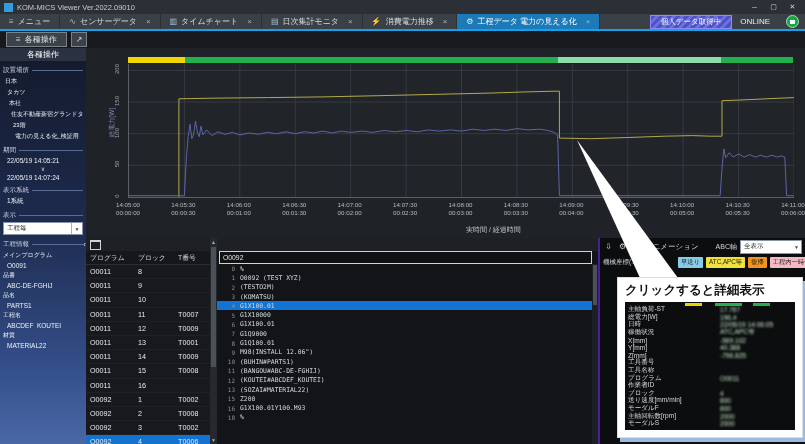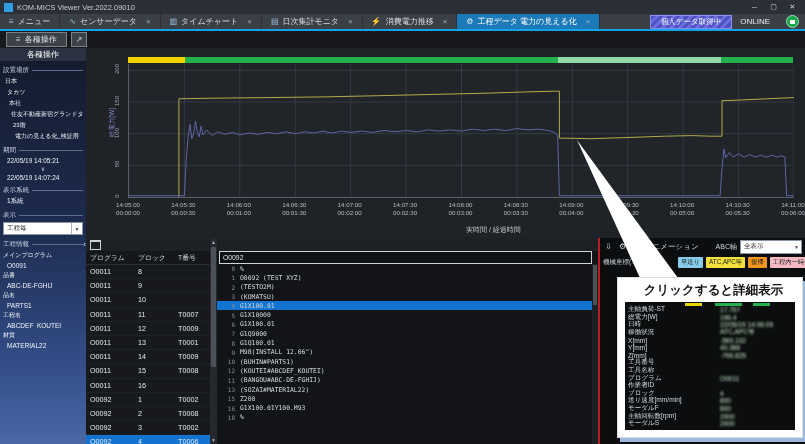--- a/index.html
+++ b/index.html
@@ -1,16 +1,16 @@
 <!DOCTYPE html>
 <html><head>
 <meta charset="utf-8">
 <style>
   html,body{margin:0;padding:0;background:#000;}
-  #app{position:relative;width:805px;height:444px;overflow:hidden;background:#b91c1c;
+  #app{position:relative;width:805px;height:444px;overflow:hidden;background:#4c1d95;
        font-family:"Liberation Sans",sans-serif;color:#dfe3e7;}
   
   .titlebar{position:absolute;left:0;top:0;width:805px;height:14px;background:#2b3036;
             display:flex;align-items:center;padding:0 4px;box-sizing:border-box;}
   .app-icon{width:9px;height:9px;background:#2f9de0;margin-right:4px;flex:none;}
   .title-text{font-size:7.5px;color:#c8cdd2;white-space:nowrap;}
   .win-controls{margin-left:auto;display:flex;gap:2px;}
   .win-btn{width:17px;height:12px;font-size:7px;color:#cfd4d9;display:flex;align-items:center;justify-content:center;}
   
   .tabbar{position:absolute;left:0;top:14px;width:805px;height:15px;background:#3a4046;
@@ -102,21 +102,21 @@
   .rp-select{width:60px;height:12px;background:#fff;border:1px solid #8a94a8;display:flex;align-items:center;flex:none;}
   .rp-select .sel-text{flex:1;font-size:6.5px;color:#222;padding-left:3px;}
   .rp-select .sel-arrow{width:9px;font-size:5px;color:#444;text-align:center;}
   .rp-row2{height:15px;display:flex;align-items:center;gap:3px;padding:0 3px;}
   .rp-machine{font-size:6.5px;color:#c8ccd0;white-space:nowrap;overflow:hidden;width:72px;flex:none;}
   .chip{font-size:6.3px;color:#1a1c1e;padding:1px 3px;white-space:nowrap;border-radius:1px;}
   
   .callout{position:absolute;left:0;top:0;width:805px;height:444px;z-index:40;pointer-events:none;}
   .tooltip-panel{position:absolute;left:617px;top:277px;width:186px;height:161px;background:#fff;z-index:50;
       border:1px solid #d8dde2;box-shadow:3px 4px 0 #9db9dd;box-sizing:border-box;}
-  .tooltip-title{font-size:12.5px;font-weight:bold;color:#111;padding:4px 0 3px 7px;white-space:nowrap;text-align:center;}
+  .tooltip-title{font-size:12.5px;font-weight:bold;color:#111;padding:4px 0 3px 7px;white-space:nowrap;}
   .detail-box{position:relative;margin:0 7px;height:128px;background:#0b0d0e;padding-top:4px;box-sizing:border-box;overflow:hidden;}
   .mini-strip{position:absolute;top:1px;left:0;width:100%;height:3px;}
   .mini-strip div{position:absolute;top:0;height:3px;}
   .drow{display:flex;height:7.6px;align-items:center;padding-left:3px;}
   .drow .dl{width:92px;font-size:6.6px;color:#d4dadf;white-space:nowrap;flex:none;}
   .drow .dv{font-size:6.6px;color:#c8e6c9;white-space:nowrap;filter:blur(1.1px);}
 </style>
 </head>
 <body>
 
@@ -448,26 +448,26 @@
         </div>
         <div class="cline">
           <span class="no">9</span>
           <span class="tx">M98(INSTALL 12.06")</span>
         </div>
         <div class="cline">
           <span class="no">10</span>
           <span class="tx">(BUHIN#PARTS1)</span>
         </div>
         <div class="cline">
+          <span class="no">11</span>
+          <span class="tx">(BANGOU#ABC-DE-FGHIJ)</span>
+        </div>
+        <div class="cline">
           <span class="no">12</span>
           <span class="tx">(KOUTEI#ABCDEF_KOUTEI)</span>
-        </div>
-        <div class="cline">
-          <span class="no">11</span>
-          <span class="tx">(BANGOU#ABC-DE-FGHIJ)</span>
         </div>
         <div class="cline">
           <span class="no">13</span>
           <span class="tx">(SOZAI#MATERIAL22)</span>
         </div>
         <div class="cline">
           <span class="no">15</span>
           <span class="tx">Z200</span>
         </div>
         <div class="cline">

